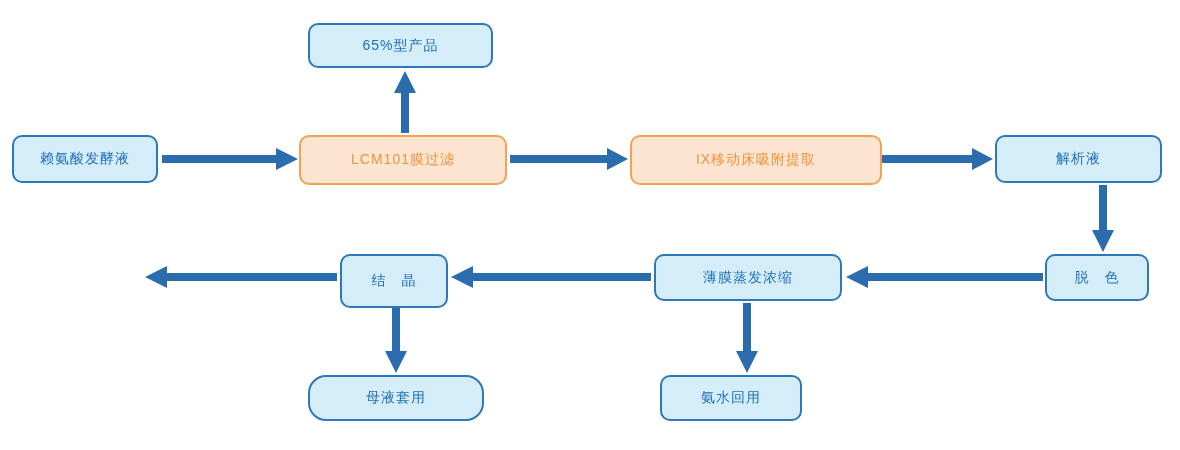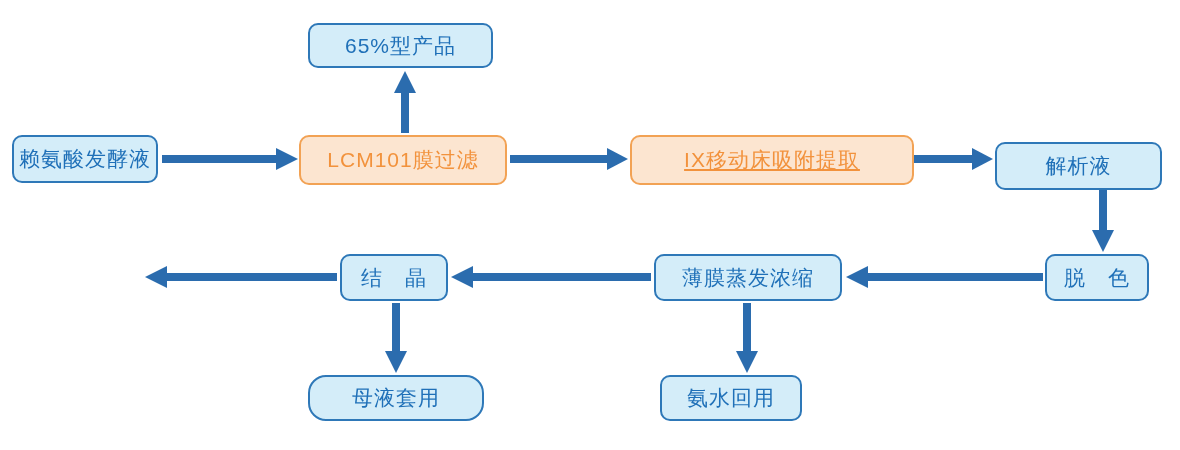--- a/index.html
+++ b/index.html
@@ -16,43 +16,43 @@
     overflow: hidden;
   }
   .node {
     position: absolute;
     box-sizing: border-box;
     display: flex;
     align-items: center;
     justify-content: center;
     border-radius: 10px;
     border: 2px solid;
-    font-size: 21px;
+    font-size: 14px;
     letter-spacing: 1px;
     white-space: nowrap;
   }
   .node.blue {
     background: var(--box-blue-fill, #d4edf9);
     border-color: var(--box-blue-border, #2e78b8);
     color: var(--box-blue-text, #1f70b8);
   }
   .node.orange {
     background: var(--box-orange-fill, #fce5d0);
     border-color: var(--box-orange-border, #f2a254);
     color: var(--box-orange-text, #f2923c);
   }
   
   #node-feed            { left: 12px;   top: 135px; width: 146px; height: 48px; }
   #node-product65       { left: 308px;  top: 23px;  width: 185px; height: 45px; }
   #node-membrane        { left: 299px;  top: 135px; width: 208px; height: 50px; }
-  #node-ix              { left: 630px;  top: 135px; width: 284px; height: 50px; text-decoration: underline; }
-  #node-desorption      { left: 995px;  top: 135px; width: 167px; height: 48px; margin-top: 7px; }
+  #node-ix              { left: 630px;  top: 135px; width: 252px; height: 50px; }
+  #node-desorption      { left: 995px;  top: 135px; width: 167px; height: 48px; }
   #node-decolor         { left: 1045px; top: 254px; width: 104px; height: 47px; }
   #node-evaporation     { left: 654px;  top: 254px; width: 188px; height: 47px; }
-  #node-crystallization { left: 340px;  top: 254px; width: 108px; height: 47px; }
+  #node-crystallization { left: 340px;  top: 254px; width: 108px; height: 54px; }
   #node-product98       { left: 17px;   top: 254px; width: 124px; height: 48px; }
   #node-mother-liquor   { left: 308px;  top: 375px; width: 176px; height: 46px; border-radius: 18px; }
   #node-ammonia         { left: 660px;  top: 375px; width: 142px; height: 46px; }
 
   #arrow-layer {
     position: absolute;
     left: 0; top: 0;
     width: 1180px;
     height: 450px;
     pointer-events: none;

